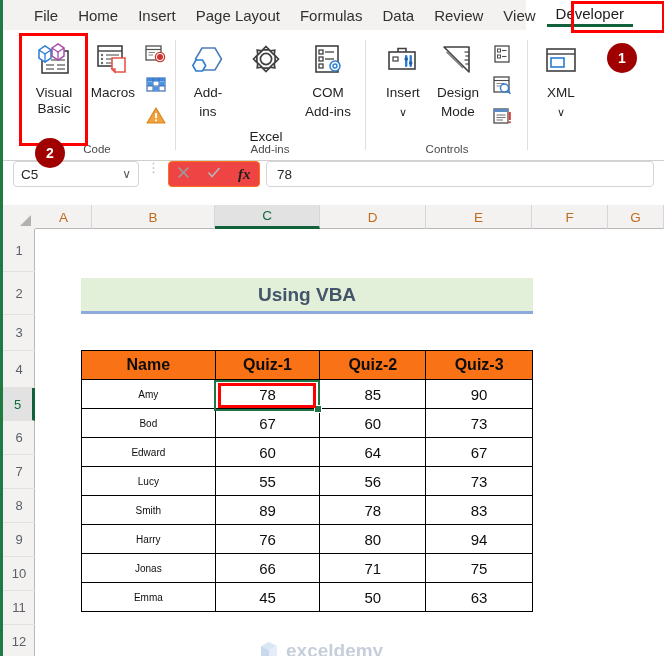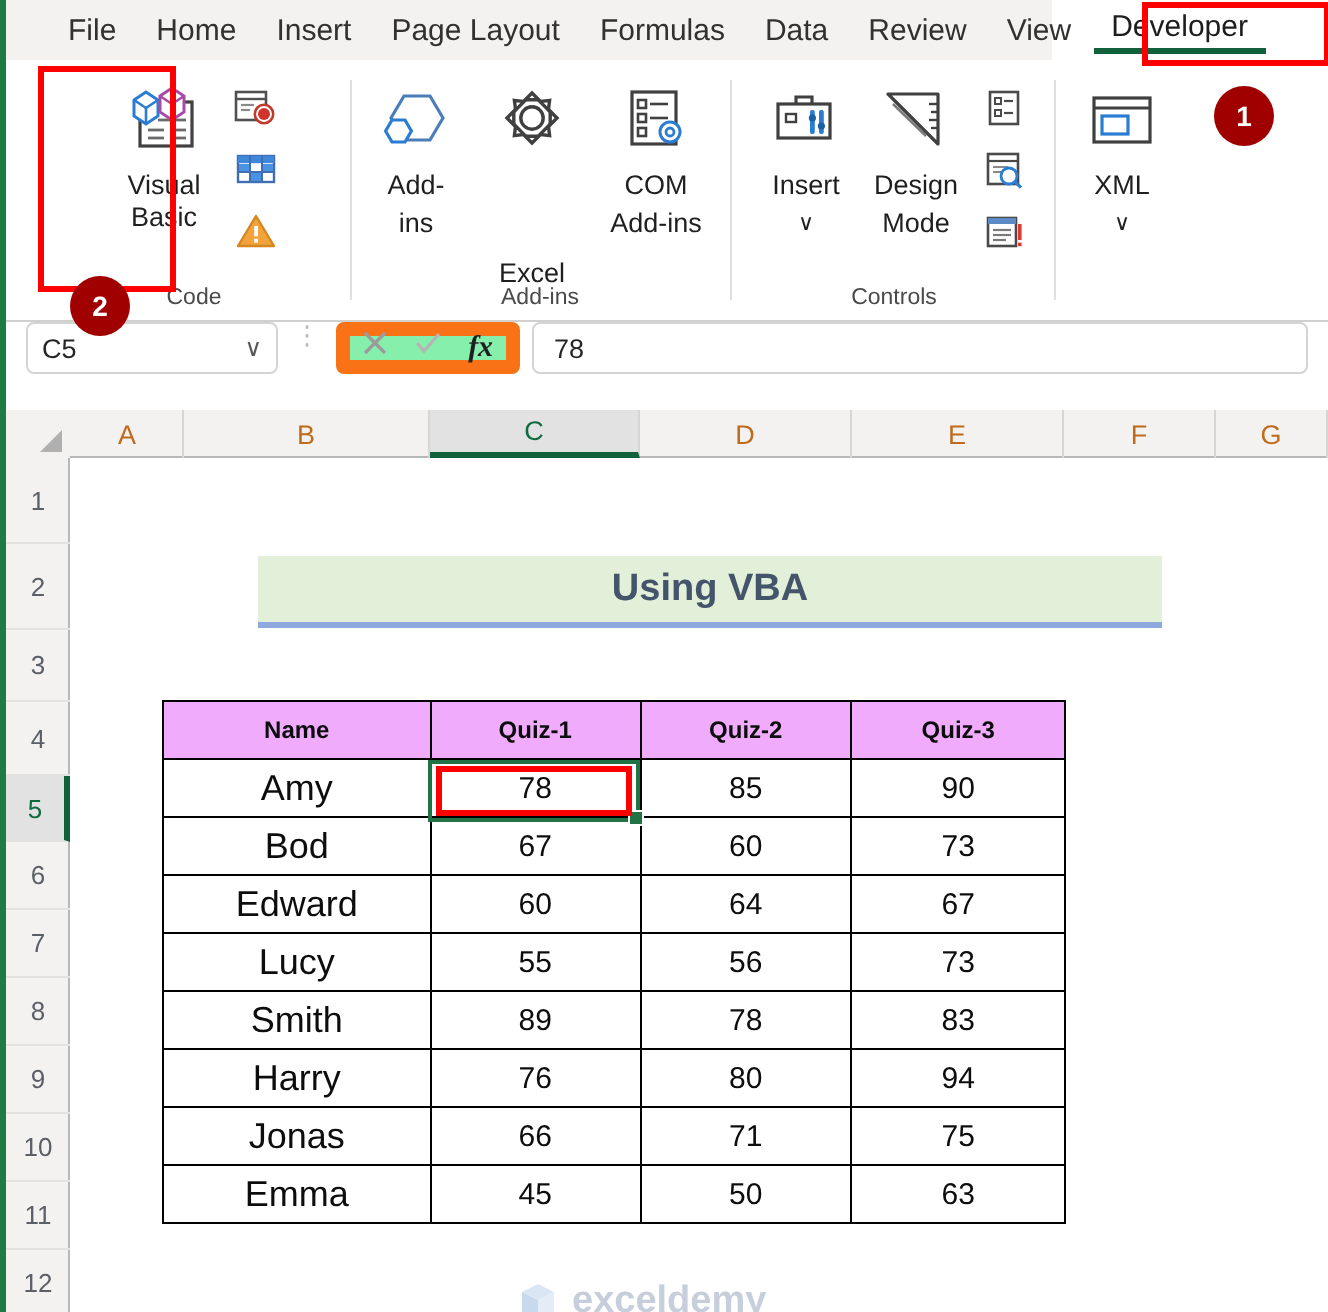--- a/index.html
+++ b/index.html
@@ -78,23 +78,23 @@
     background: #ffffff; display: flex; 
   }
   .namebox {
     margin-left: 10px; width: 126px; height: 26px;
     border: 1px solid #d4d4d4; border-radius: 4px;
     display: flex; align-items: center; justify-content: space-between;
     padding: 0 7px; font-size: 13.5px; color: #262626; background: #fff;
   }
   .dots { margin: 0 8px; color: #b9b9b9; font-size: 13px; letter-spacing:0; line-height:1; }
   .fxgroup {
-    width: 92px; height: 26px; border: 7px solid #f97316; border-radius: 4px;
+    width: 92px; height: 26px; border: 1px solid #f97316; border-radius: 4px;
     display: flex; align-items: center; justify-content: space-around;
-    background: #86efac;
+    background: #ef4444;
   }
   .formulainput {
     flex: 1; height: 26px; margin-left: 6px; margin-right: 10px;
     border: 1px solid #d4d4d4; border-radius: 4px; background: #fff;
     display: flex; align-items: center; padding-left: 10px;
     font-size: 13.5px; color: #262626;
   }
 
   
   .gridwrap { position: absolute; left: 0; top: 205px; width: 661px; height: 451px; background:#fff; }
@@ -127,31 +127,31 @@
   }
   .rowcell.sel { background: #e2e2e2; color: #0f6b40; border-right: 3px solid #11623b; width:32px;}
   .sheetarea { position:absolute; left:33px; top:25px; right:0; bottom:0; background:#ffffff; }
 
   
   .titlecell {
     position: absolute;
     background: #e2efd9;
     border-bottom: 3px solid #8ea9db;
     display: flex; align-items: center; justify-content: center;
-    font-size: 19px; font-weight: bold; color: #44546a; margin-left: 48px;
+    font-size: 19px; font-weight: bold; color: #44546a;
   }
   table.dt { position: absolute; border-collapse: collapse; }
   table.dt th, table.dt td {
     border: 1px solid #000000;
     text-align: center;
     font-size: 15px; color: #0d0d0d;
     height: 29px; padding: 0;
   }
-  table.dt th { background: #f0abfc; font-weight: bold; font-size: 12px; }
-  table.dt td.name { font-size: 18px; }
+  table.dt th { background: #f97316; font-weight: bold; font-size: 16px; }
+  table.dt td.name { font-size: 10px; }
 
   
   .cellsel {
     position: absolute;
     border: 2px solid #217346;
     z-index: 20; pointer-events:none;
   }
   .cellsel::after {
     content:''; position:absolute; right:-4px; bottom:-4px;
     width:6px;height:6px;background:#217346;border:1px solid #fff;
@@ -212,20 +212,37 @@
               <path d="M11 13 L11 21" stroke="#2b7cd3" stroke-width="1.3"></path>
               <path d="M18 7 L24 3 L30 7 L30 15 L24 19 L18 15 Z" fill="#ffffff" stroke="#a64ca6" stroke-width="1.5"></path>
               <path d="M18 7 L24 11 L30 7" fill="none" stroke="#a64ca6" stroke-width="1.3"></path>
               <path d="M24 11 L24 19" stroke="#a64ca6" stroke-width="1.3"></path>
             </svg>
           </div>
           <div class="lbl">Visual</div>
           <div class="lbl" style="margin-top:0">Basic</div>
         </div>
 
+        <div class="bigbtn" style="width:56px;">
+          <div class="ico">
+            <svg width="38" height="38" viewBox="0 0 38 38">
+              <rect x="4" y="4" width="24" height="20" fill="#ffffff" stroke="#404040" stroke-width="1.6"></rect>
+              <line x1="4" y1="9" x2="28" y2="9" stroke="#404040" stroke-width="1.4"></line>
+              <circle cx="8" cy="13" r="1.2" fill="#6b6b6b"></circle>
+              <circle cx="8" cy="17" r="1.2" fill="#6b6b6b"></circle>
+              <circle cx="8" cy="21" r="1.2" fill="#6b6b6b"></circle>
+              <line x1="12" y1="13" x2="25" y2="13" stroke="#6b6b6b" stroke-width="1.3"></line>
+              <line x1="12" y1="17" x2="25" y2="17" stroke="#6b6b6b" stroke-width="1.3"></line>
+              <line x1="12" y1="21" x2="20" y2="21" stroke="#6b6b6b" stroke-width="1.3"></line>
+              <path d="M18 16 h13 v14 h-10 l-3 -3 z" fill="#ffffff" stroke="#e8544a" stroke-width="1.6"></path>
+              <path d="M18 27 h3 v3 z" fill="#ffffff" stroke="#e8544a" stroke-width="1.4"></path>
+            </svg>
+          </div>
+          <div class="lbl">Macros</div>
+        </div>
 
         <div class="smallcol">
           <div class="smallbtn">
             <svg width="22" height="20" viewBox="0 0 22 20">
               <rect x="1" y="2" width="15" height="14" fill="#fff" stroke="#505050" stroke-width="1.3"></rect>
               <line x1="1" y1="5.5" x2="16" y2="5.5" stroke="#505050" stroke-width="1.2"></line>
               <line x1="3.5" y1="8.5" x2="10" y2="8.5" stroke="#8a8a8a" stroke-width="1.1"></line>
               <line x1="3.5" y1="11" x2="8" y2="11" stroke="#8a8a8a" stroke-width="1.1"></line>
               <circle cx="15" cy="13" r="4.6" fill="#ffffff" stroke="#c0392b" stroke-width="1.3"></circle>
               <circle cx="15" cy="13" r="3" fill="#d0342c"></circle>

